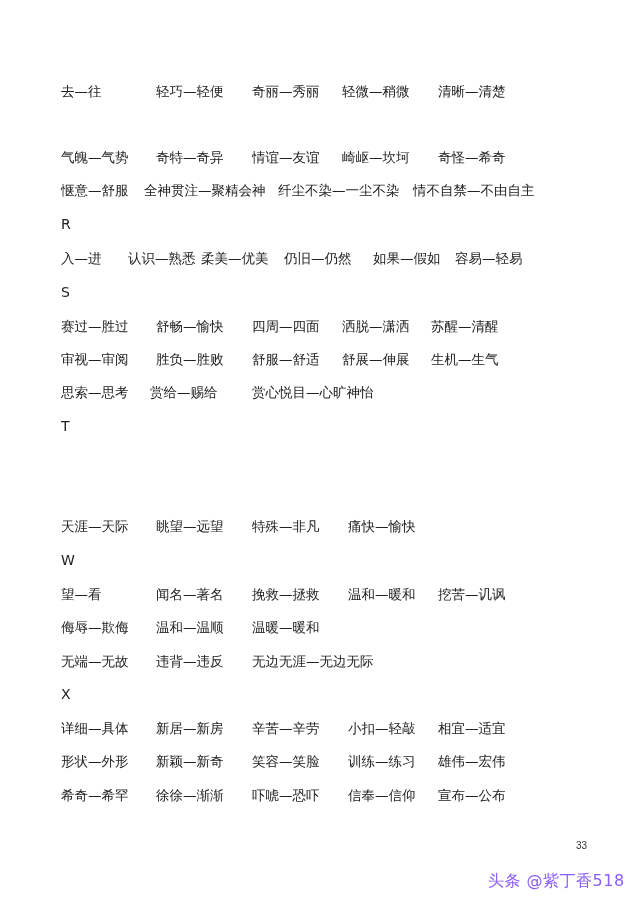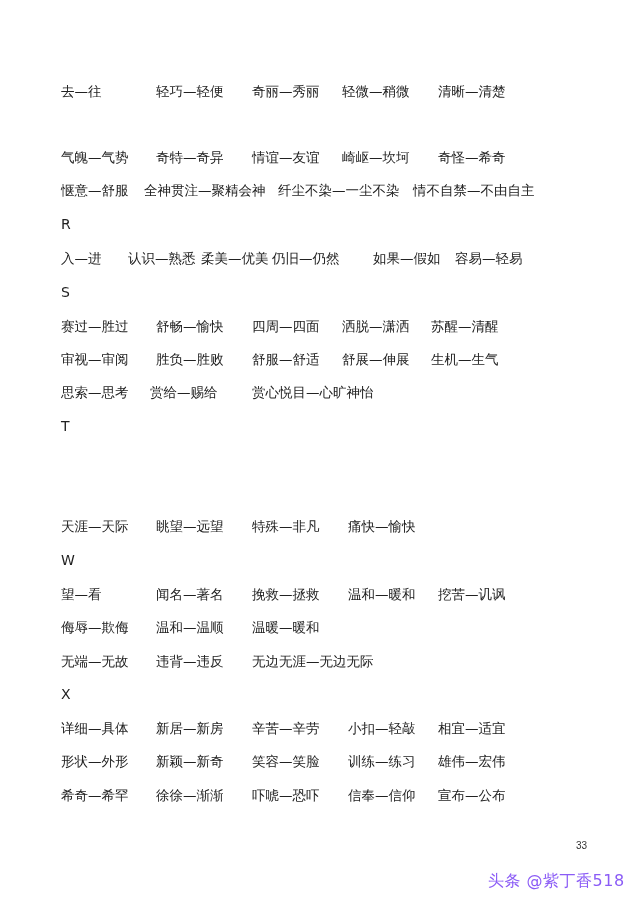--- a/index.html
+++ b/index.html
@@ -38,21 +38,21 @@
     <span class="cell" style="left:413px">情不自禁—不由自主</span>
   </div>
 
   <div class="row" style="top:214px">
     <span class="letter">R</span>
   </div>
   <div class="row" style="top:248px">
     <span class="cell" style="left:61px">入—进</span>
     <span class="cell" style="left:128px">认识—熟悉</span>
     <span class="cell" style="left:201px">柔美—优美</span>
-    <span class="cell" style="left:272px">仍旧—仍然</span>
+    <span class="cell" style="left:284px">仍旧—仍然</span>
     <span class="cell" style="left:373px">如果—假如</span>
     <span class="cell" style="left:455px">容易—轻易</span>
   </div>
 
   <div class="row" style="top:282px">
     <span class="letter">S</span>
   </div>
   <div class="row" style="top:316px">
     <span class="cell" style="left:61px">赛过—胜过</span>
     <span class="cell" style="left:156px">舒畅—愉快</span>

